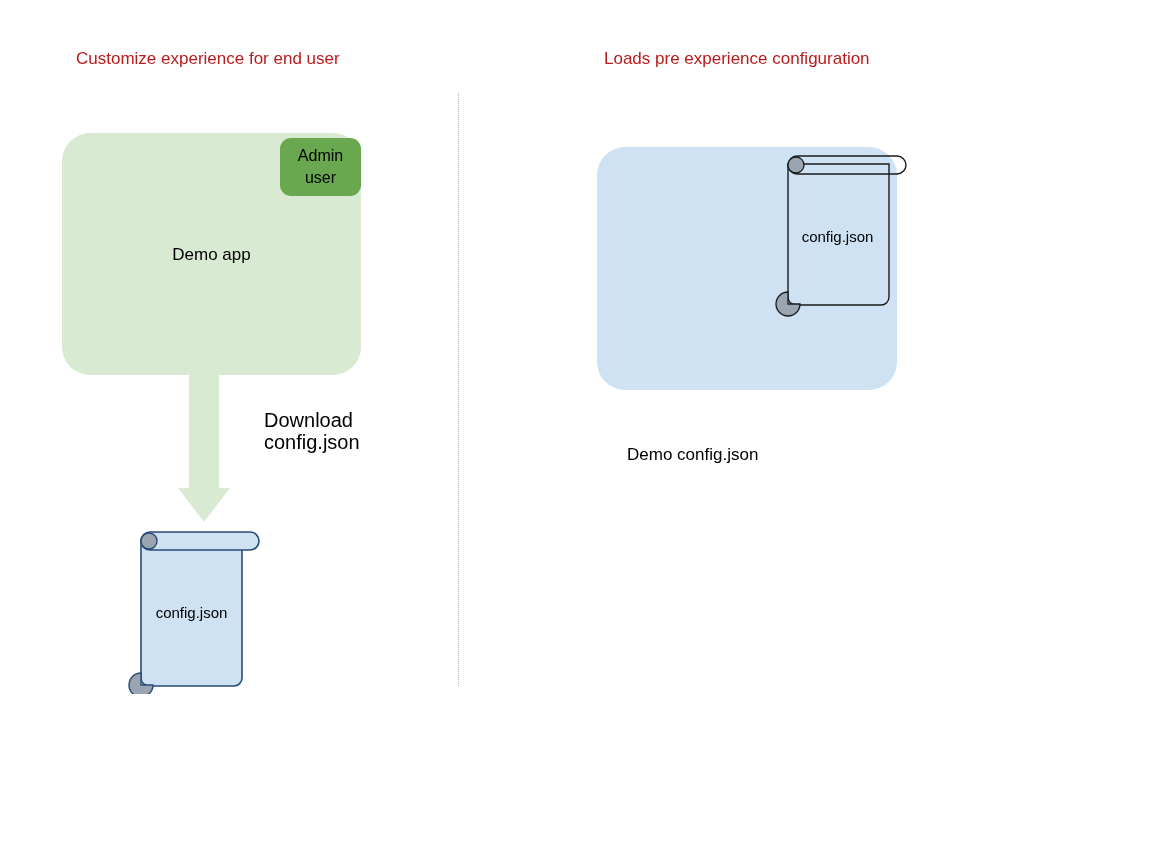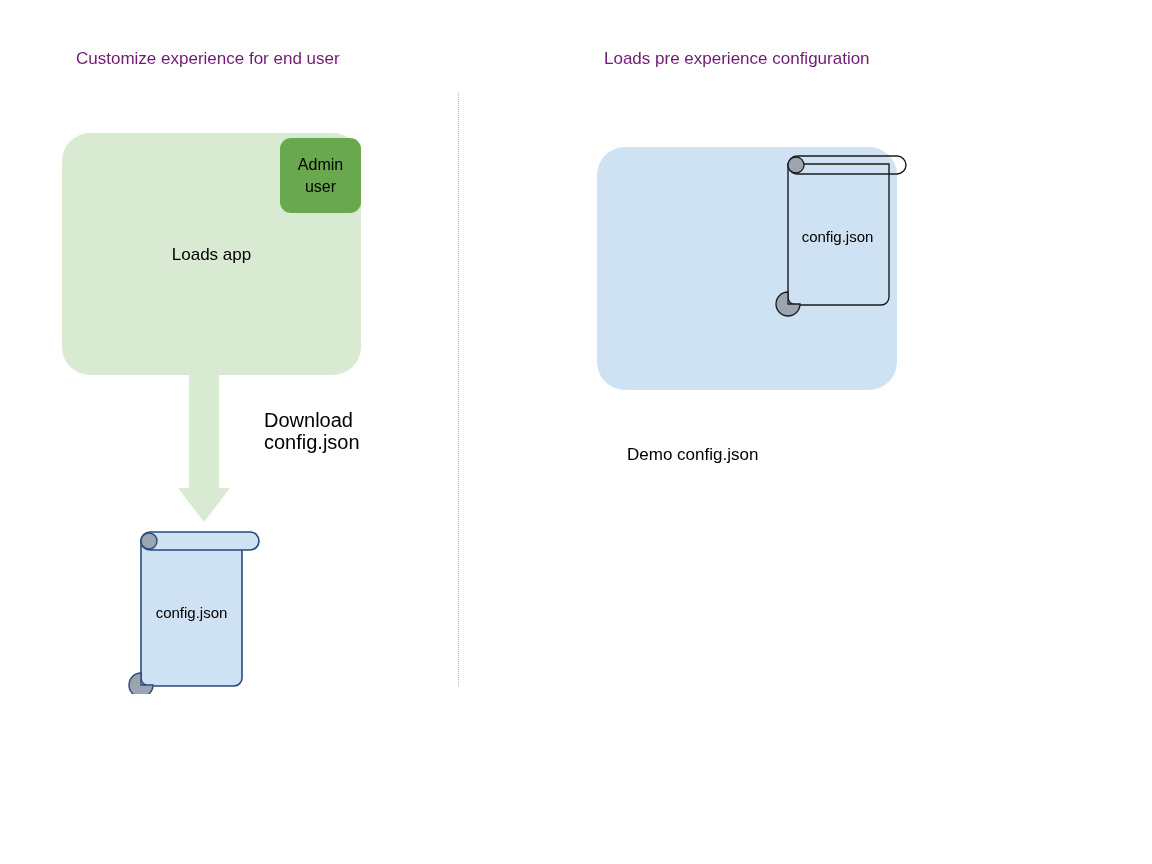--- a/index.html
+++ b/index.html
@@ -20,21 +20,21 @@
     left: 0; top: 0;
     width: 1152px;
     height: 864px;
   }
   .abs { position: absolute; }
 
   
   .heading {
     font-size: 17px;
     line-height: 20px;
-    color: #701a75;
+    color: #b91c1c;
     white-space: nowrap;
   }
   #heading-left  { left: 76px;  top: 49px; }
   #heading-right { left: 604px; top: 49px; }
 
   
   #divider {
     left: 458px;
     top: 93px;
     width: 0px;
@@ -56,21 +56,21 @@
     top: 244px;
     width: 299px;
     text-align: center;
     font-size: 17px;
     line-height: 21px;
   }
   #admin-panel-box {
     left: 280px;
     top: 138px;
     width: 81px;
-    height: 75px;
+    height: 58px;
     background: #6aa84f;
     border-radius: 11px;
     display: flex;
     align-items: center;
     justify-content: center;
   }
   #admin-panel-label {
     font-size: 16px;
     line-height: 22px;
     text-align: center;
@@ -154,21 +154,21 @@
 <div id="canvas">
 
   <div class="abs heading" id="heading-left">Customize experience for end user</div>
 
   <div class="abs heading" id="heading-right">Loads pre experience configuration</div>
 
   <div class="abs" id="divider"></div>
 
   <div class="abs" id="admin-app-box"></div>
 
-  <div class="abs" id="admin-app-label">Loads app</div>
+  <div class="abs" id="admin-app-label">Demo app</div>
 
   <div class="abs" id="admin-panel-box">
     <div id="admin-panel-label">
       <div>Admin</div>
       <div>user</div>
     </div>
   </div>
 
   <svg class="abs" id="download-arrow" viewBox="0 0 70 160">
     <polygon points="19,0 49,0 49,118 60,118 34,152 8,118 19,118" fill="#d9ead3"></polygon>

